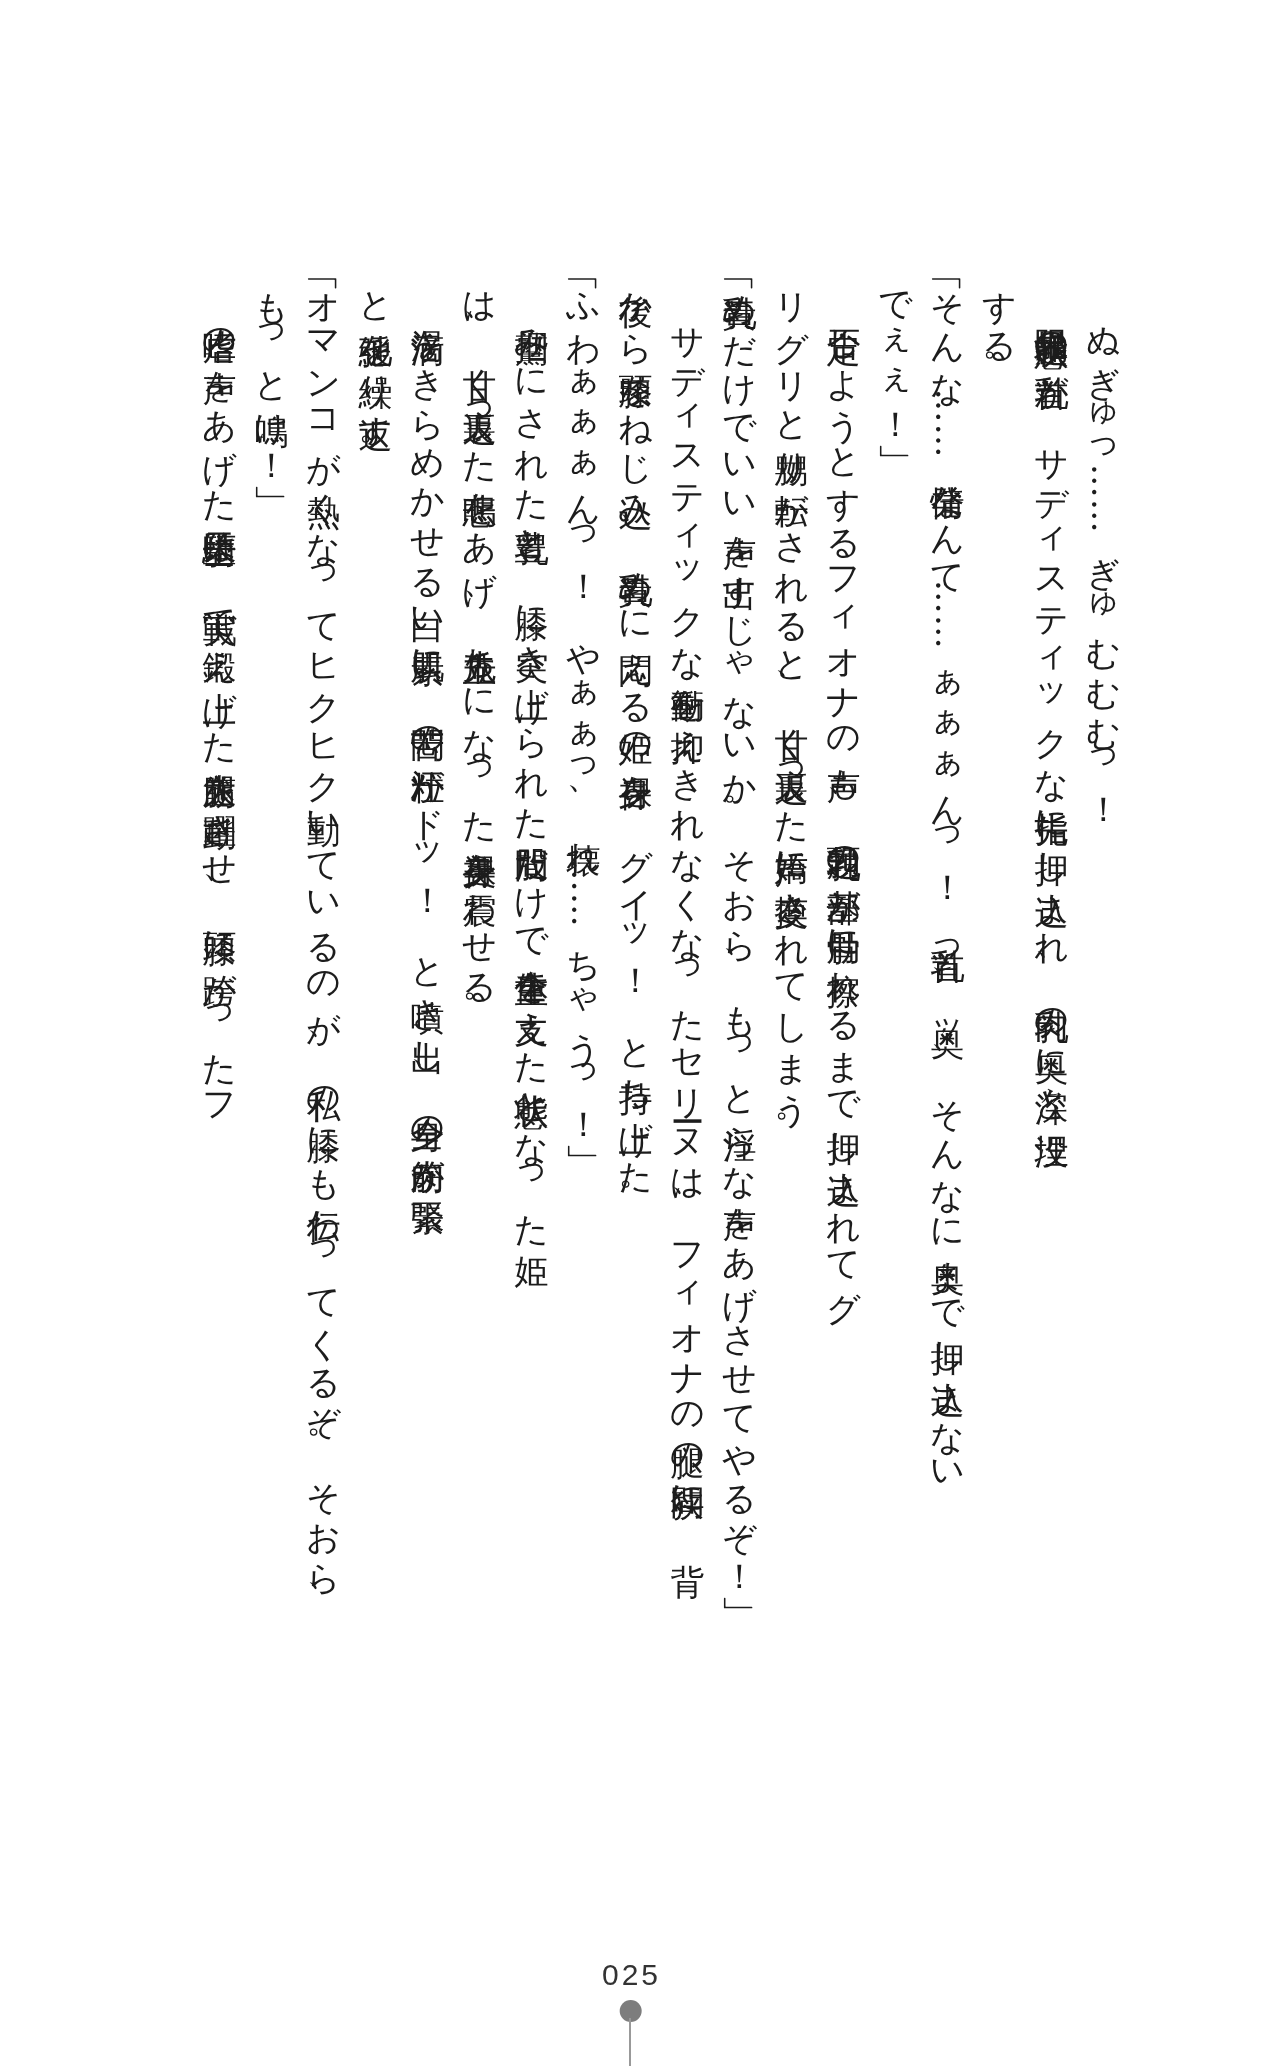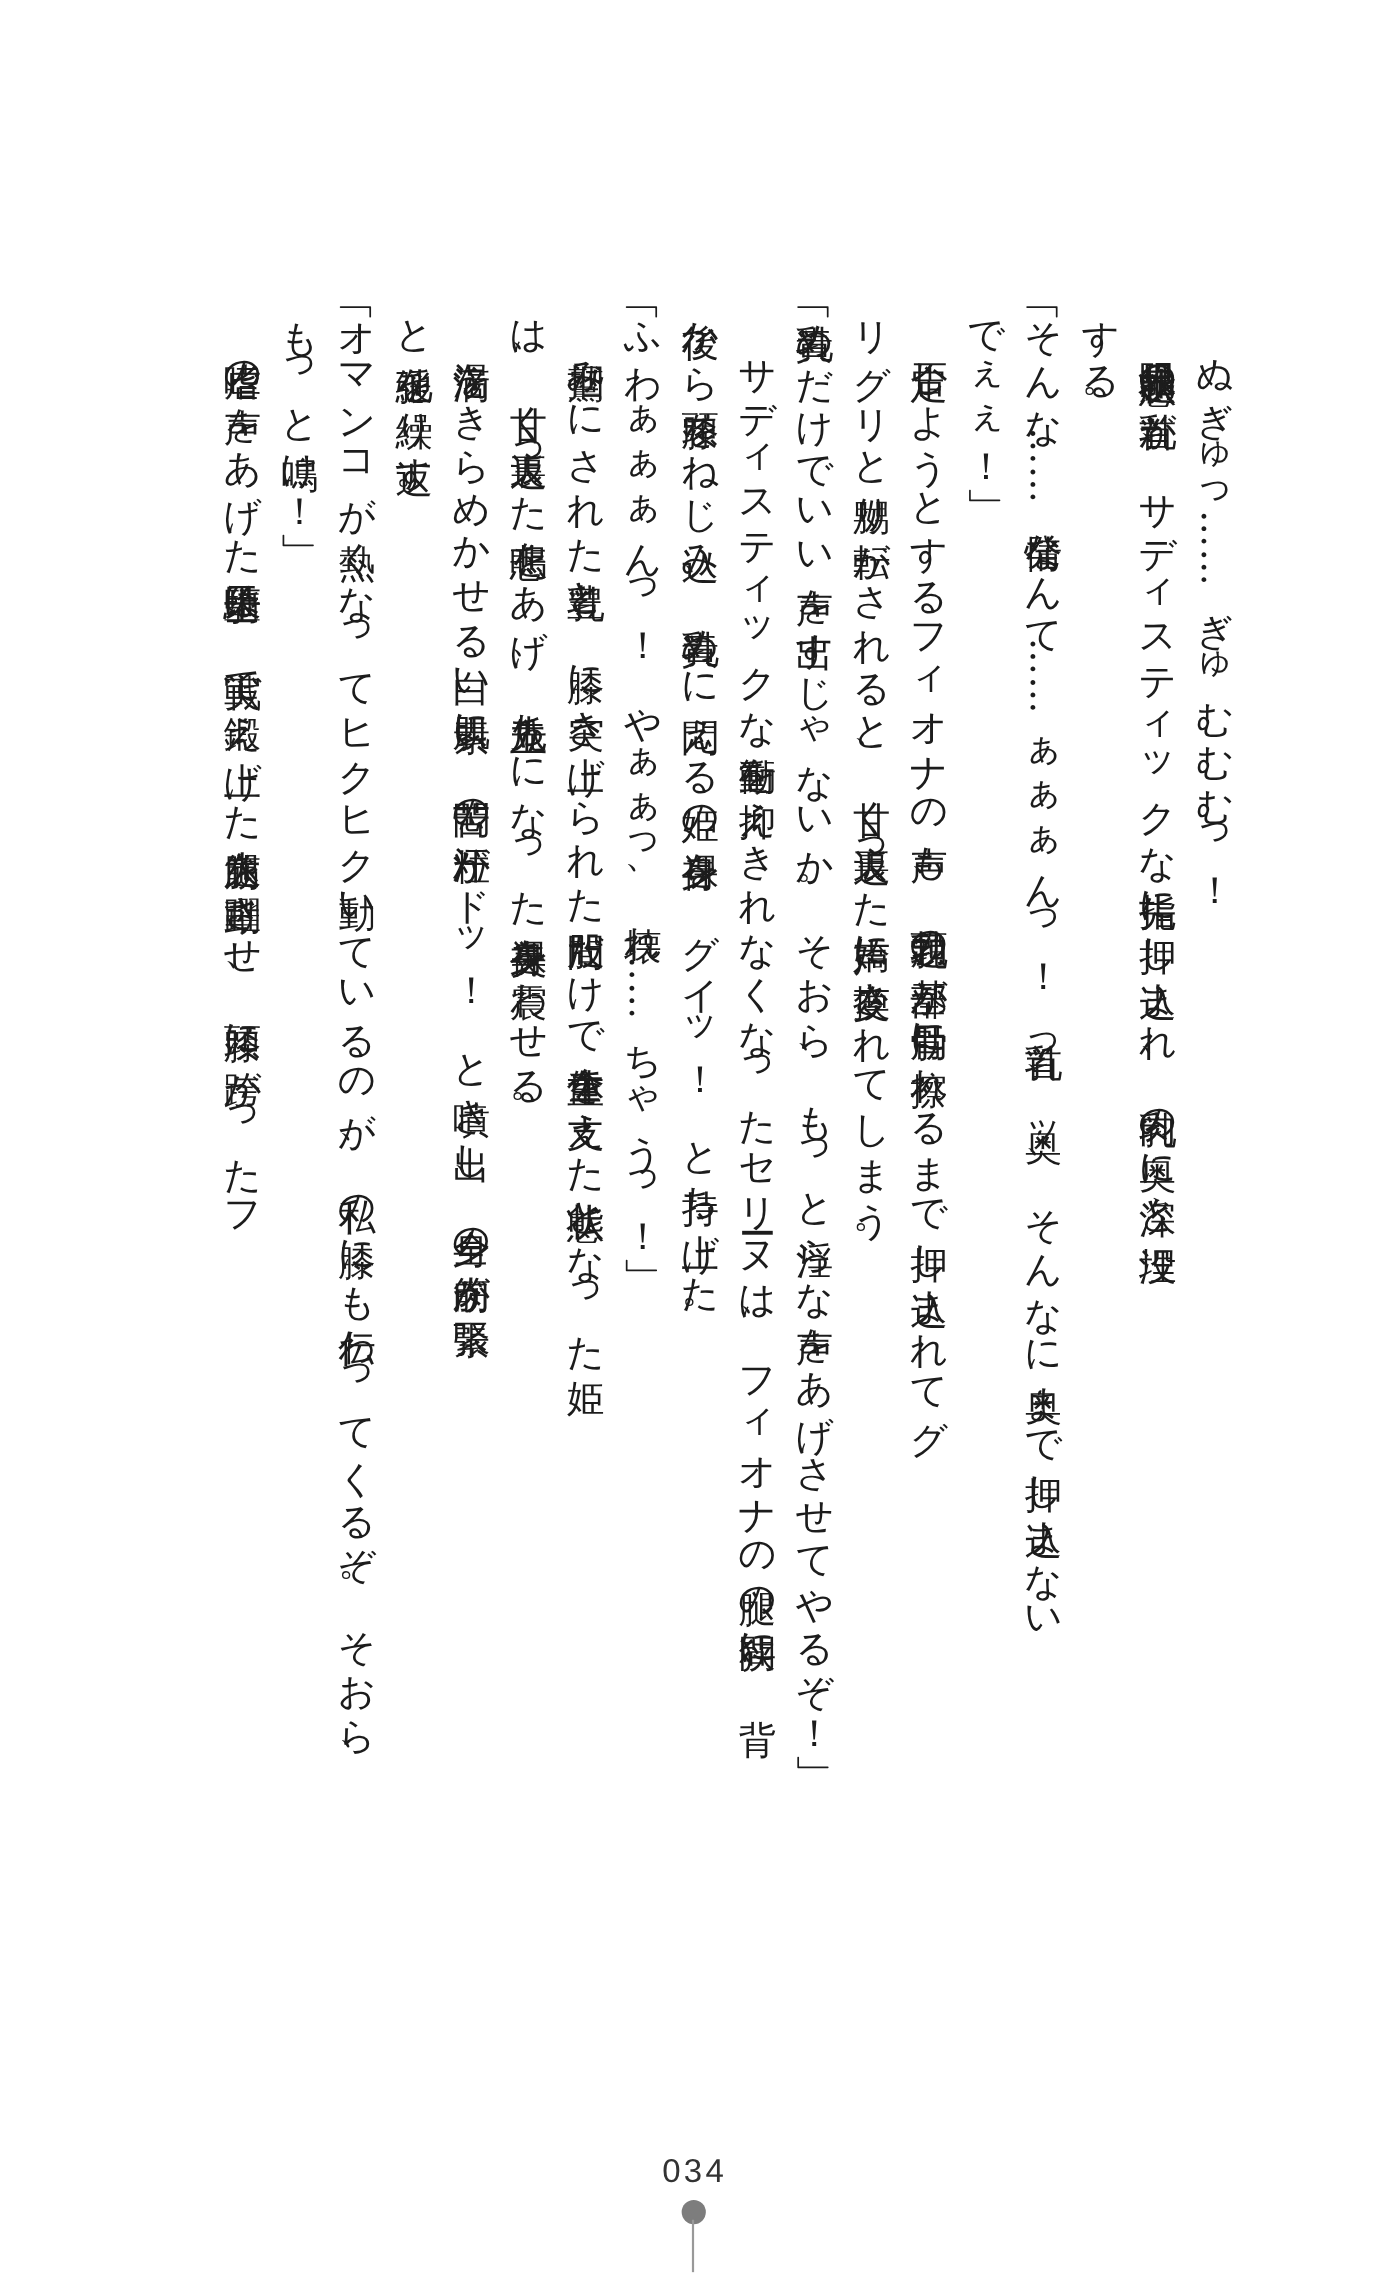--- a/index.html
+++ b/index.html
@@ -87,19 +87,19 @@
       <p class="">「ふわぁぁぁんっ！　やぁぁっ、壊れ……ちゃうっ！」</p>
       <p class="indent">鷲掴みにされた豊乳と、膝に突き上げられた股間だけで全体重を支えた状態となった姫</p>
       <p class="">は、甘く裏返った悲鳴をあげ、爪先立ちになった美裸身を震わせる。</p>
       <p class="indent">湯滴をきらめかせる白い素肌に、苦悶の汗粒がドッ！　と噴き出し、全身の筋肉が緊張</p>
       <p class="">と弛緩を繰り返す。</p>
       <p class="">「オマンコが熱くなってヒクヒク動いているのが、私の膝にも伝わってくるぞ。そおら、</p>
       <p class="">もっと鳴け！」</p>
       <p class="indent">嗜虐の声をあげた堕天騎士は、実戦で鍛え上げた大腿筋を躍動させ、膝頭に跨がったフ</p>
     </main>
 
-  <div class="footer-number">034</div>
+  <div class="footer-number">025</div>
 
   <div class="marker-dot"></div>
 
   <div class="marker-line"></div>
 
 </div>
 
 </body></html>

